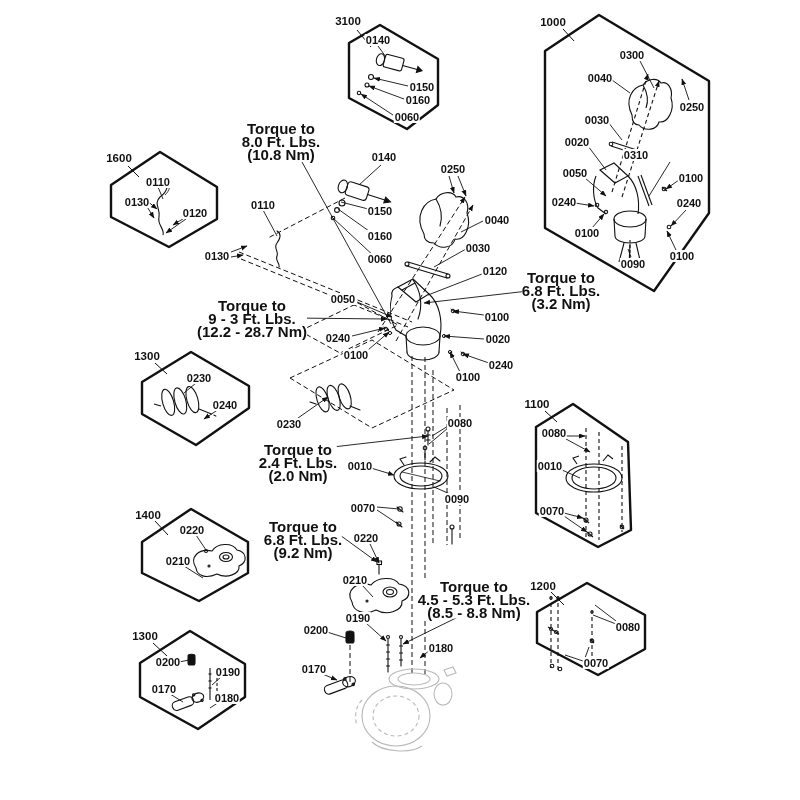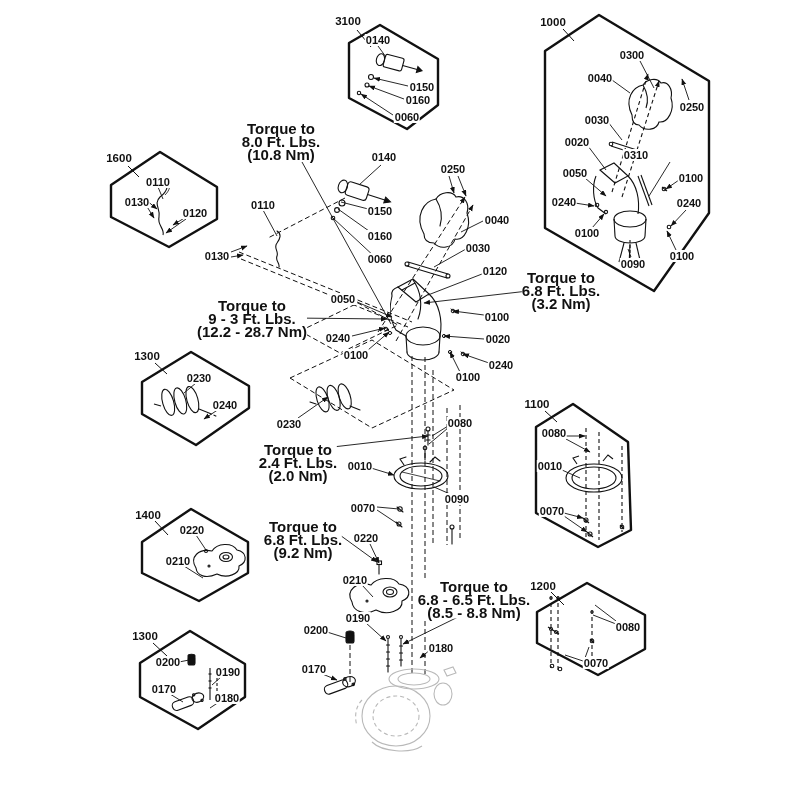--- a/index.html
+++ b/index.html
@@ -466,17 +466,17 @@
         <div>2.4 Ft. Lbs.</div>
         <div>(2.0 Nm)</div>
       </div>
       <div class="tnote" style="left: 303px; top: 539px;">
         <div>Torque to</div>
         <div>6.8 Ft. Lbs.</div>
         <div>(9.2 Nm)</div>
       </div>
       <div class="tnote" style="left: 474px; top: 599px;">
         <div>Torque to</div>
-        <div>6.8 - 6.5 Ft. Lbs.</div>
+        <div>4.5 - 5.3 Ft. Lbs.</div>
         <div>(8.5 - 8.8 Nm)</div>
       </div>
     </div>
 </div>
 
 </body></html>

